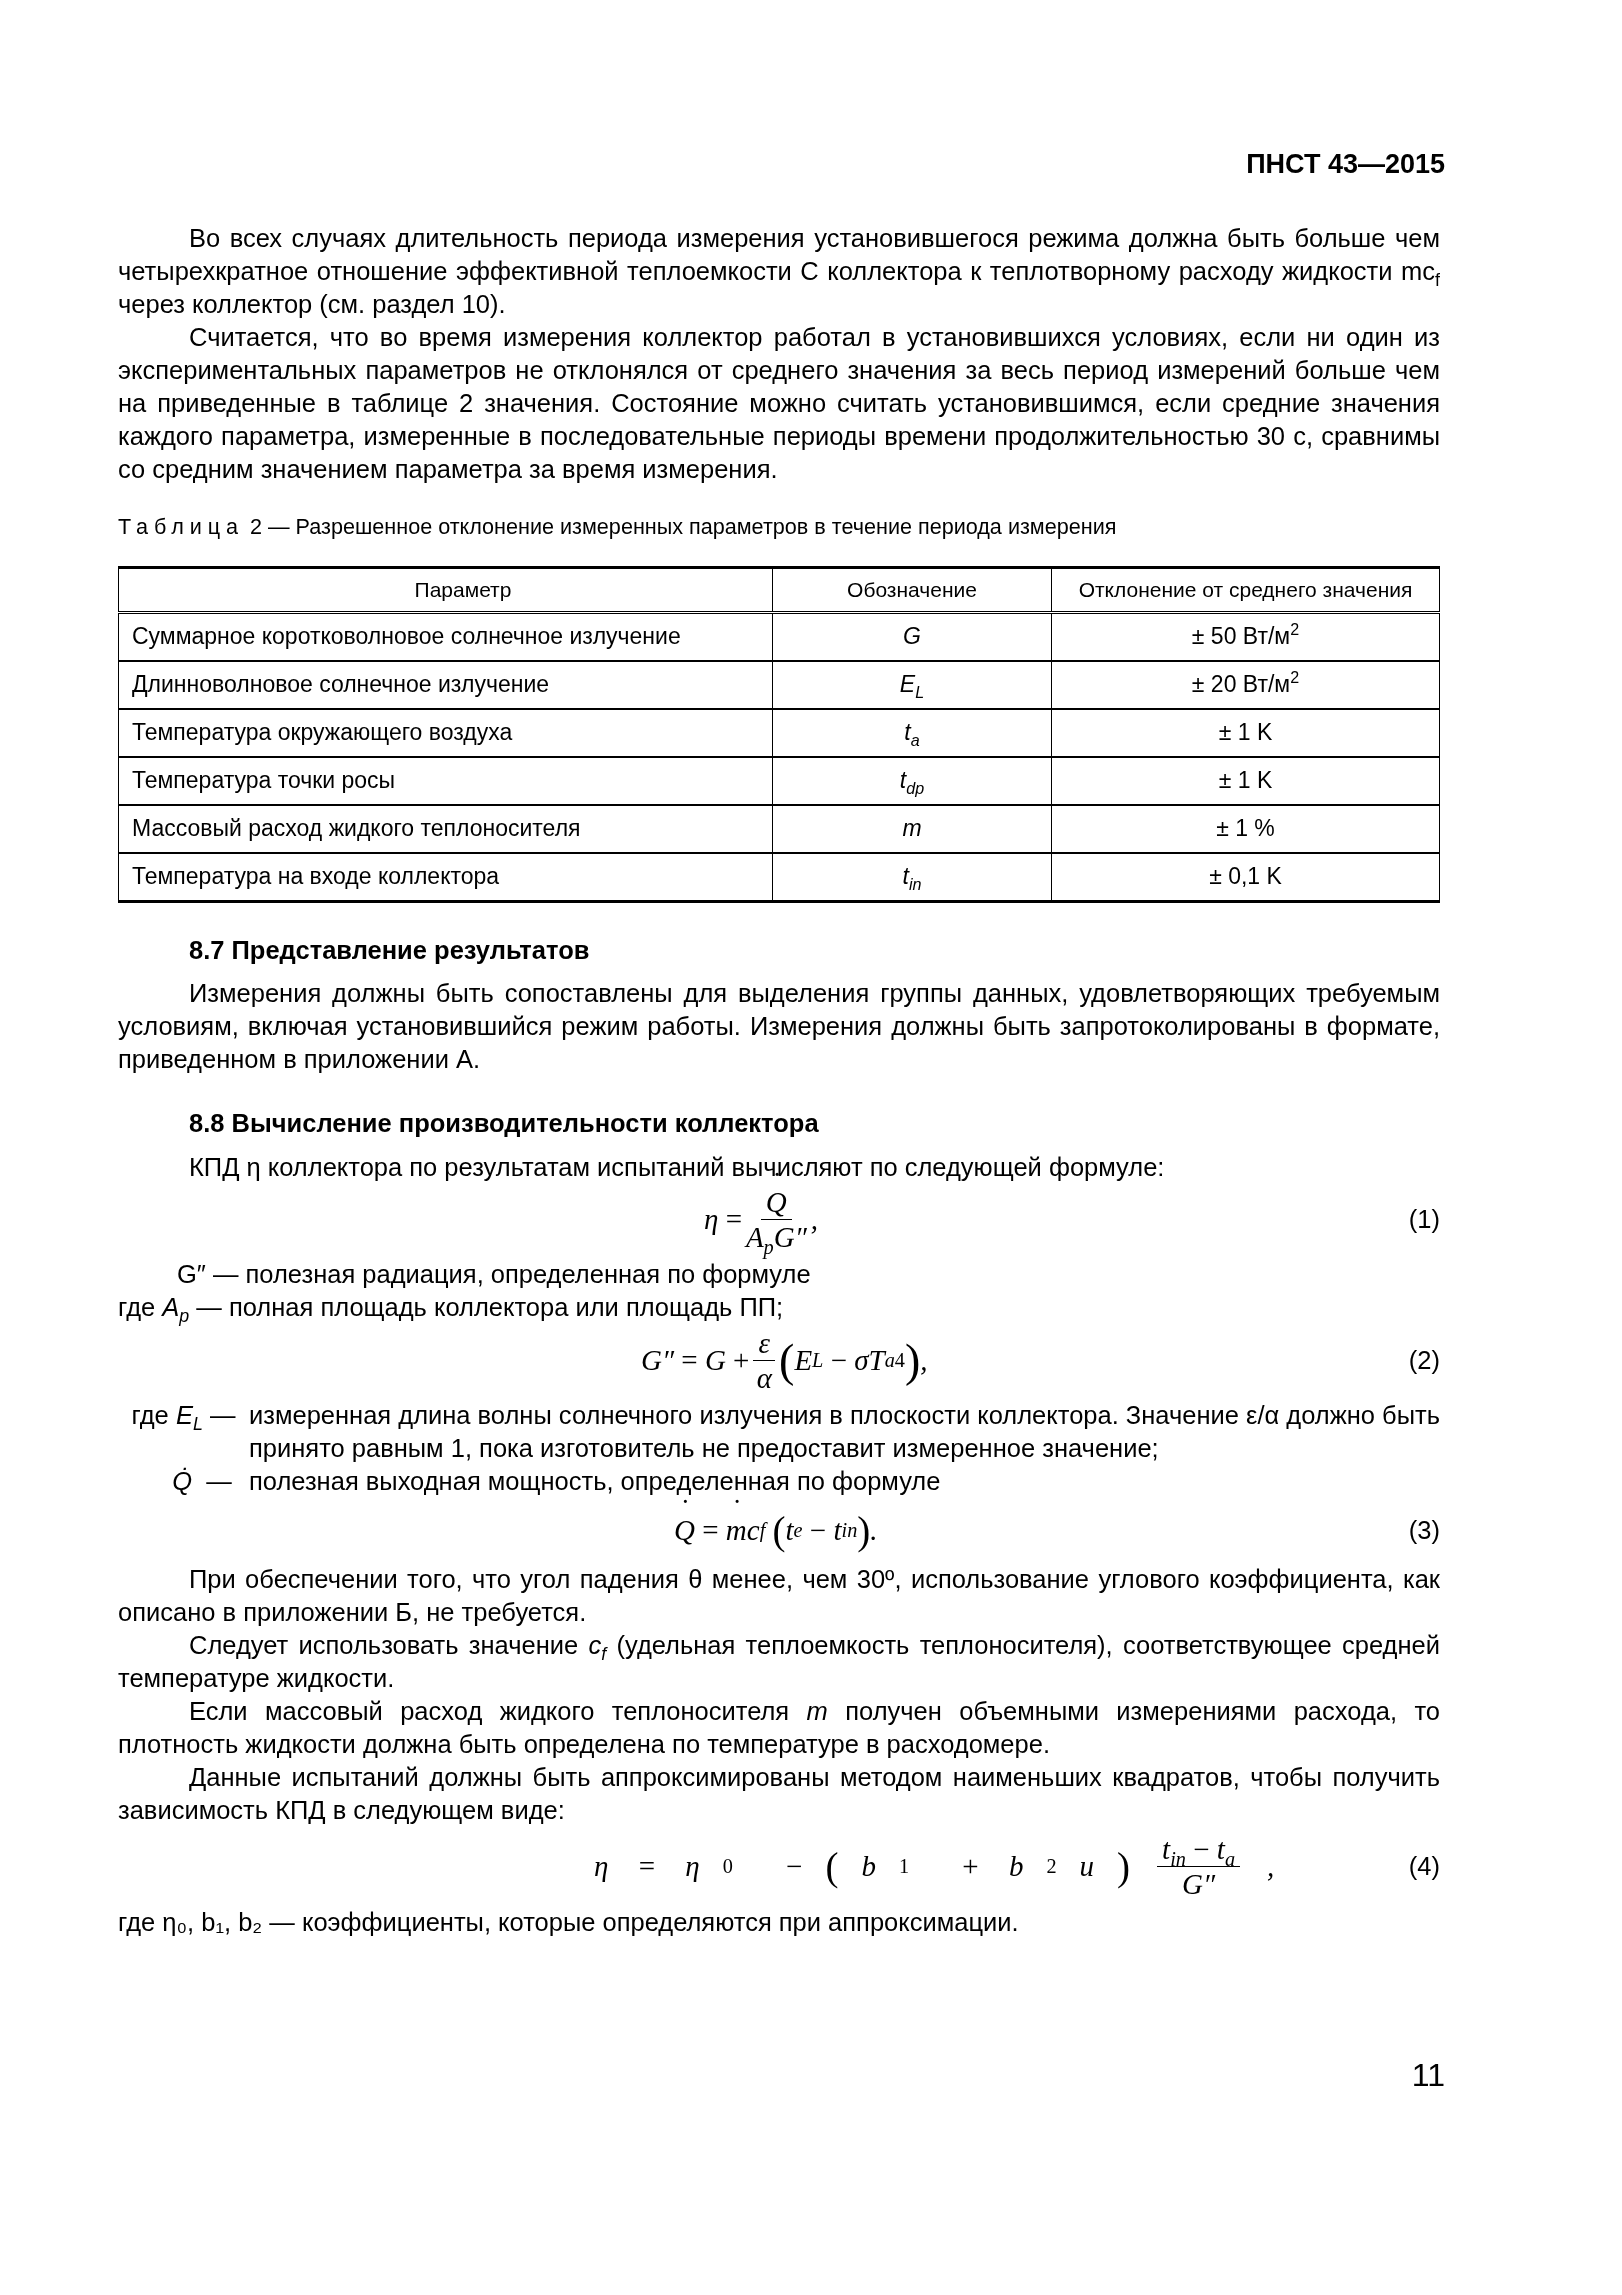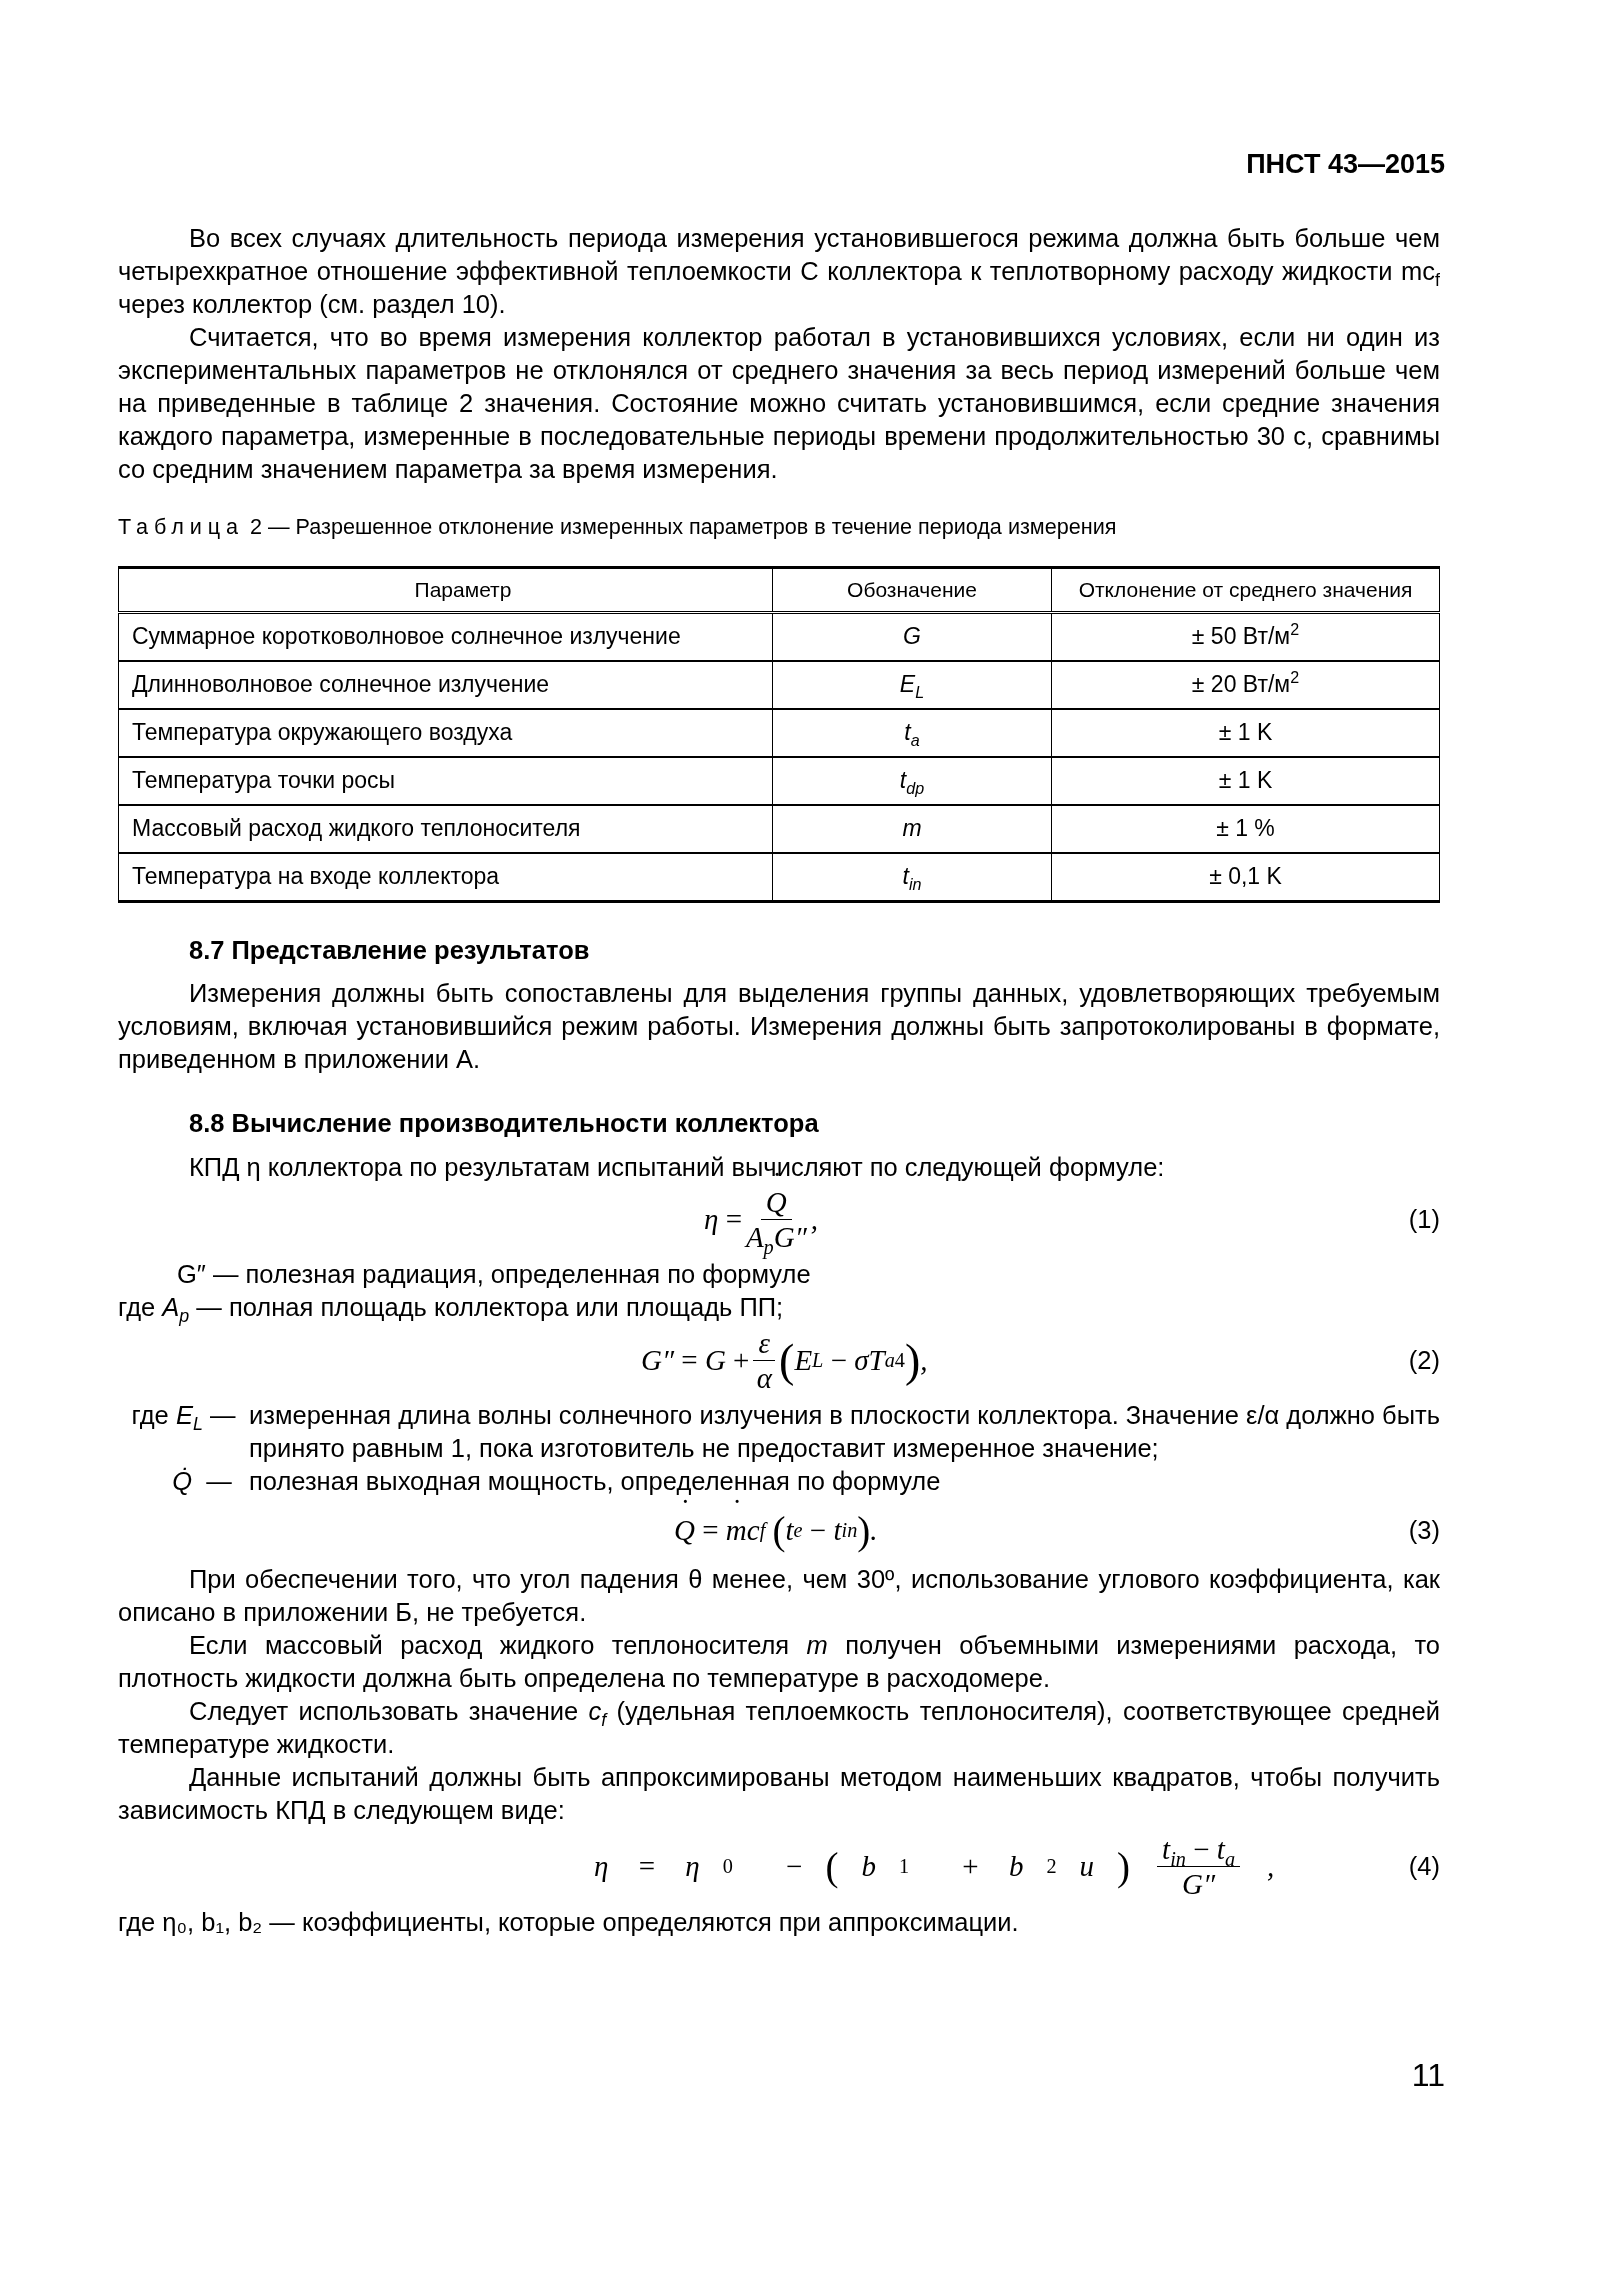--- a/index.html
+++ b/index.html
@@ -136,22 +136,22 @@
   </div>
 
   <div class="formula" style="height:65px">
     <div class="expr" style="left:556px;">
       <span class="dot">Q</span>&nbsp;<span style="font-style:normal">=</span>&nbsp;<span class="dot">m</span>c<sub>f</sub>&nbsp;<span style="font-size:39px;font-style:normal;font-weight:100">(</span>t<sub>e</sub>&nbsp;<span style="font-style:normal">−</span>&nbsp;t<sub>in</sub><span style="font-size:39px;font-style:normal;font-weight:100">)</span>.
     </div>
     <div class="num">(3)</div>
   </div>
 
   <p class="ind">При обеспечении того, что угол падения θ менее, чем 30º, использование углового коэффициента, как описано в приложении Б, не требуется.</p>
+  <p class="ind"><span>Следует использовать значение </span><i>c</i><sub class="it">f</sub><span> (удельная теплоемкость теплоносителя), соответствующее средней температуре жидкости.</span></p>
   <p class="ind"><span>Если массовый расход жидкого теплоносителя </span><i>m</i><span> получен объемными измерениями расхода, то плотность жидкости должна быть определена по температуре в расходомере.</span></p>
-  <p class="ind"><span>Следует использовать значение </span><i>c</i><sub class="it">f</sub><span> (удельная теплоемкость теплоносителя), соответствующее средней температуре жидкости.</span></p>
   <p class="ind">Данные испытаний должны быть аппроксимированы методом наименьших квадратов, чтобы получить зависимость КПД в следующем виде:</p>
 
   <div class="formula" style="height:79px">
     <div class="expr" style="left:476px;gap:23px;">
       η&nbsp;<span style="font-style:normal">=</span>&nbsp;η<sub style="font-style:normal">0</sub>&nbsp;<span style="font-style:normal">−</span><span style="font-size:39px;font-style:normal;font-weight:100">(</span>b<sub style="font-style:normal">1</sub>&nbsp;<span style="font-style:normal">+</span>&nbsp;b<sub style="font-style:normal">2</sub>u<span style="font-size:39px;font-style:normal;font-weight:100">)</span>
       <span class="frac">
           <span class="top">t<sub>in</sub> <span style="font-style:normal">−</span> t<sub>a</sub></span>
           <span class="bot">G″</span>
         </span>,
     </div>

